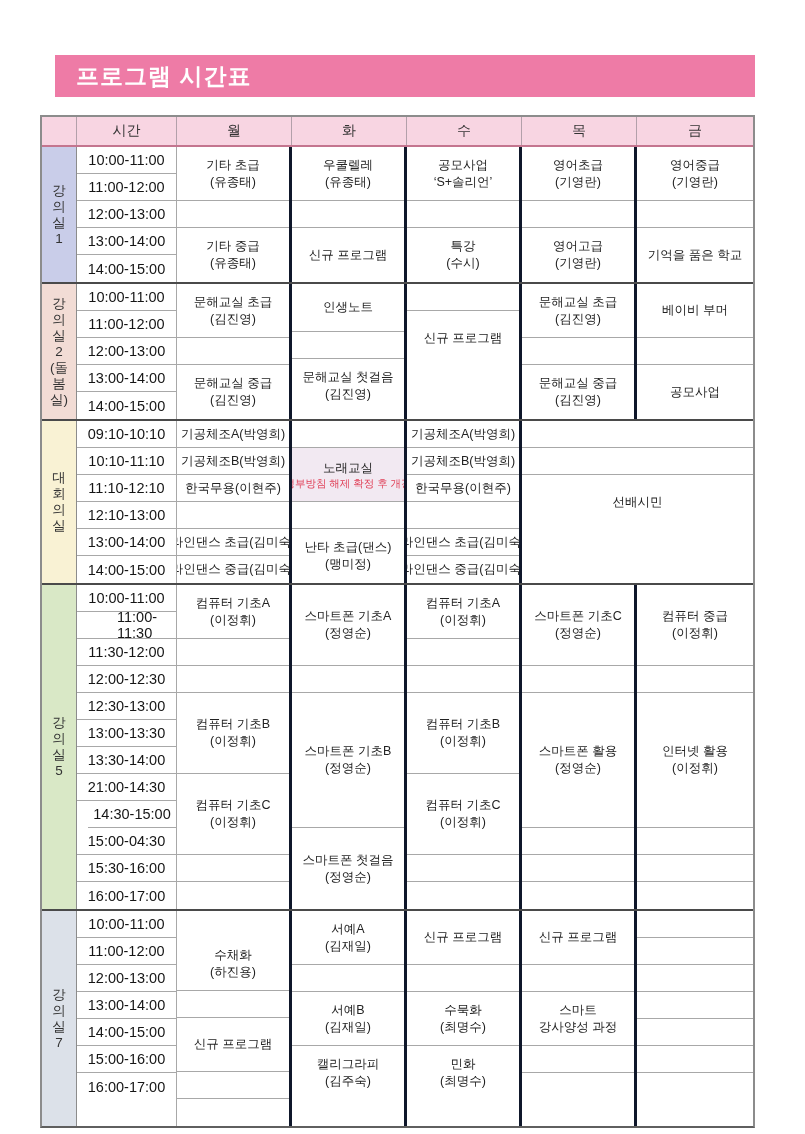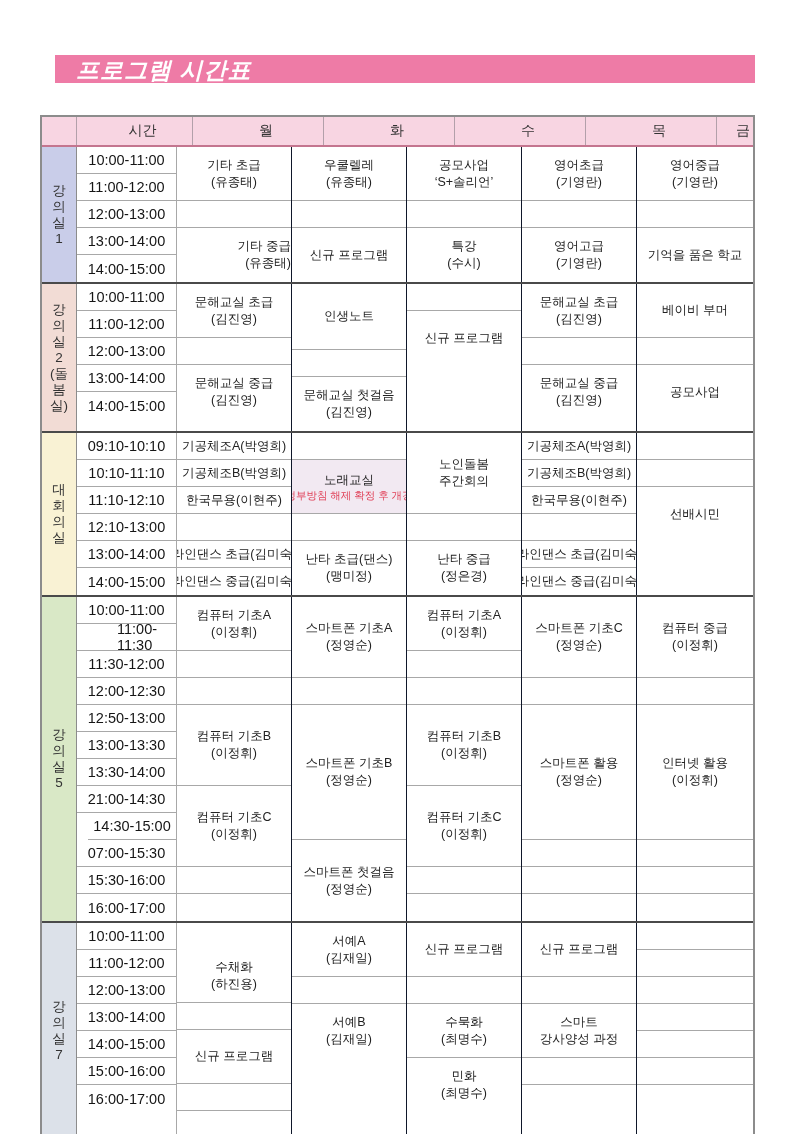--- a/index.html
+++ b/index.html
@@ -1,49 +1,49 @@
 <!DOCTYPE html>
 <html><head>
 <meta charset="utf-8">
 <style>
   html,body { margin:0; padding:0; }
   body {
     width:805px; height:1134px; background:#ffffff; position:relative;
     font-family:"Liberation Sans", sans-serif;
   }
   .banner {
-    position:absolute; left:55px; top:55px; width:700px; height:28px;
-    display:flex; align-items:flex-start;font-style:italic;
+    position:absolute; left:55px; top:55px; width:700px; height:42px;
+    display:flex; align-items:center;
   }
   .banner .title {
     color:#ffffff; font-size:23px; font-weight:bold; padding-left:21px; letter-spacing:1px;
   }
   .timetable {
     position:absolute; left:40px; top:115px; width:715px;
     border:2px solid #8c8c8c; border-bottom-color:#5f5f5f; box-sizing:border-box; background:#fff;
   }
-  .thead { display:flex; height:28px; border-bottom:2px solid #c4758f;gap:16px; }
+  .thead { display:flex; height:28px; border-bottom:2px solid #c4758f; }
   .th {
     display:flex; align-items:center; justify-content:center;
     font-size:14px; color:#333; border-right:1px solid #b3a0aa; box-sizing:border-box;
   }
   .th.corner { width:35px; }
   .th.time   { width:100px; }
   .th.day    { width:115px; }
   .th.last   { border-right:none; flex:1; }
   .section { display:flex; }
   .section + .section { border-top:2px solid #4a4a4a; }
   .room {
     width:35px; box-sizing:border-box; border-right:1px solid #8c8c8c;
     display:flex; align-items:center; justify-content:center;
   }
   .room-label { text-align:center; font-size:13.5px; color:#333; line-height:16px; }
   .col { display:flex; flex-direction:column; box-sizing:border-box; }
   .col.times { width:100px; border-right:1px solid #a8a8a8; }
-  .col.day   { width:115px; border-right:1px solid #0f172a; }
+  .col.day   { width:115px; border-right:3px solid #0f172a; }
   .col.day.last { border-right:none; flex:1; }
   .cell {
     box-sizing:border-box; border-bottom:1px solid #a8a8a8;
     display:flex; flex-direction:column; align-items:center; justify-content:center;
     overflow:hidden; background:#fff;
   }
   .col .cell:last-child { border-bottom:none; }
   .time-cell { font-size:14.5px; color:#151515; }
   .ln  { font-size:12.5px; color:#222; line-height:17px; white-space:nowrap; }
   .sub { font-size:10.5px; line-height:13px; white-space:nowrap; }
@@ -80,21 +80,21 @@
         <div class="cell time-cell" style="height: 27px;">12:00-13:00</div>
         <div class="cell time-cell" style="height: 27px;">13:00-14:00</div>
         <div class="cell time-cell" style="height: 27px;">14:00-15:00</div>
       </div>
       <div class="col day">
         <div class="cell" style="height: 54px;">
           <div class="ln">기타 초급</div>
           <div class="ln">(유종태)</div>
         </div>
         <div class="cell" style="height: 27px;"></div>
-        <div class="cell" style="height: 54px; align-items: flex-end;">
+        <div class="cell" style="height: 54px;">
           <div class="ln">기타 중급</div>
           <div class="ln">(유종태)</div>
         </div>
       </div>
       <div class="col day">
         <div class="cell" style="height: 54px;">
           <div class="ln">우쿨렐레</div>
           <div class="ln">(유종태)</div>
         </div>
         <div class="cell" style="height: 27px;"></div>
@@ -159,21 +159,21 @@
           <div class="ln">문해교실 초급</div>
           <div class="ln">(김진영)</div>
         </div>
         <div class="cell" style="height: 27px;"></div>
         <div class="cell" style="height: 54px;">
           <div class="ln">문해교실 중급</div>
           <div class="ln">(김진영)</div>
         </div>
       </div>
       <div class="col day">
-        <div class="cell" style="height: 66px;">
+        <div class="cell" style="height: 48px;">
           <div class="ln">인생노트</div>
         </div>
         <div class="cell" style="height: 27px;"></div>
         <div class="cell" style="height: 54px;">
           <div class="ln">문해교실 첫걸음</div>
           <div class="ln">(김진영)</div>
         </div>
       </div>
       <div class="col day">
         <div class="cell" style="height: 27px;"></div>
@@ -243,31 +243,20 @@
           <div class="ln">노래교실</div>
           <div class="sub" style="color: rgb(224, 64, 88);">(정부방침 해제 확정 후 개강)</div>
         </div>
         <div class="cell" style="height: 27px;"></div>
         <div class="cell" style="height: 54px; justify-content: center;">
           <div class="ln">난타 초급(댄스)</div>
           <div class="ln">(맹미정)</div>
         </div>
       </div>
       <div class="col day">
-        <div class="cell" style="height: 81px;">
-          <div class="ln">노인돌봄</div>
-          <div class="ln">주간회의</div>
-        </div>
-        <div class="cell" style="height: 27px;"></div>
-        <div class="cell" style="height: 54px;">
-          <div class="ln">난타 중급</div>
-          <div class="ln">(정은경)</div>
-        </div>
-      </div>
-      <div class="col day">
         <div class="cell" style="height: 27px;">
           <div class="ln">기공체조A(박영희)</div>
         </div>
         <div class="cell" style="height: 27px;">
           <div class="ln">기공체조B(박영희)</div>
         </div>
         <div class="cell" style="height: 27px;">
           <div class="ln">한국무용(이현주)</div>
         </div>
         <div class="cell" style="height: 27px;"></div>
@@ -293,26 +282,26 @@
           <div>의</div>
           <div>실</div>
           <div>5</div>
         </div>
       </div>
       <div class="col times">
         <div class="cell time-cell" style="height: 27px;">10:00-11:00</div>
         <div class="cell time-cell" style="height: 27px; padding-left: 40px;">11:00-11:30</div>
         <div class="cell time-cell" style="height: 27px;">11:30-12:00</div>
         <div class="cell time-cell" style="height: 27px;">12:00-12:30</div>
-        <div class="cell time-cell" style="height: 27px;">12:50-13:00</div>
+        <div class="cell time-cell" style="height: 27px;">12:30-13:00</div>
         <div class="cell time-cell" style="height: 27px;">13:00-13:30</div>
         <div class="cell time-cell" style="height: 27px;">13:30-14:00</div>
         <div class="cell time-cell" style="height: 27px;">21:00-14:30</div>
         <div class="cell time-cell" style="height: 27px; margin-left: 11px;">14:30-15:00</div>
-        <div class="cell time-cell" style="height: 27px;">07:00-15:30</div>
+        <div class="cell time-cell" style="height: 27px;">15:00-04:30</div>
         <div class="cell time-cell" style="height: 27px;">15:30-16:00</div>
         <div class="cell time-cell" style="height: 27px;">16:00-17:00</div>
       </div>
       <div class="col day">
         <div class="cell" style="height: 54px;">
           <div class="ln">컴퓨터 기초A</div>
           <div class="ln">(이정휘)</div>
         </div>
         <div class="cell" style="height: 27px;"></div>
         <div class="cell" style="height: 27px;"></div>
@@ -422,20 +411,24 @@
       <div class="col day">
         <div class="cell" style="height: 54px;">
           <div class="ln">서예A</div>
           <div class="ln">(김재일)</div>
         </div>
         <div class="cell" style="height: 27px;"></div>
         <div class="cell" style="height: 54px;">
           <div class="ln">서예B</div>
           <div class="ln">(김재일)</div>
         </div>
+        <div class="cell" style="height: 54px;">
+          <div class="ln">캘리그라피</div>
+          <div class="ln">(김주숙)</div>
+        </div>
       </div>
       <div class="col day">
         <div class="cell" style="height: 54px;">
           <div class="ln">신규 프로그램</div>
         </div>
         <div class="cell" style="height: 27px;"></div>
         <div class="cell" style="height: 54px;">
           <div class="ln">수묵화</div>
           <div class="ln">(최명수)</div>
         </div>

